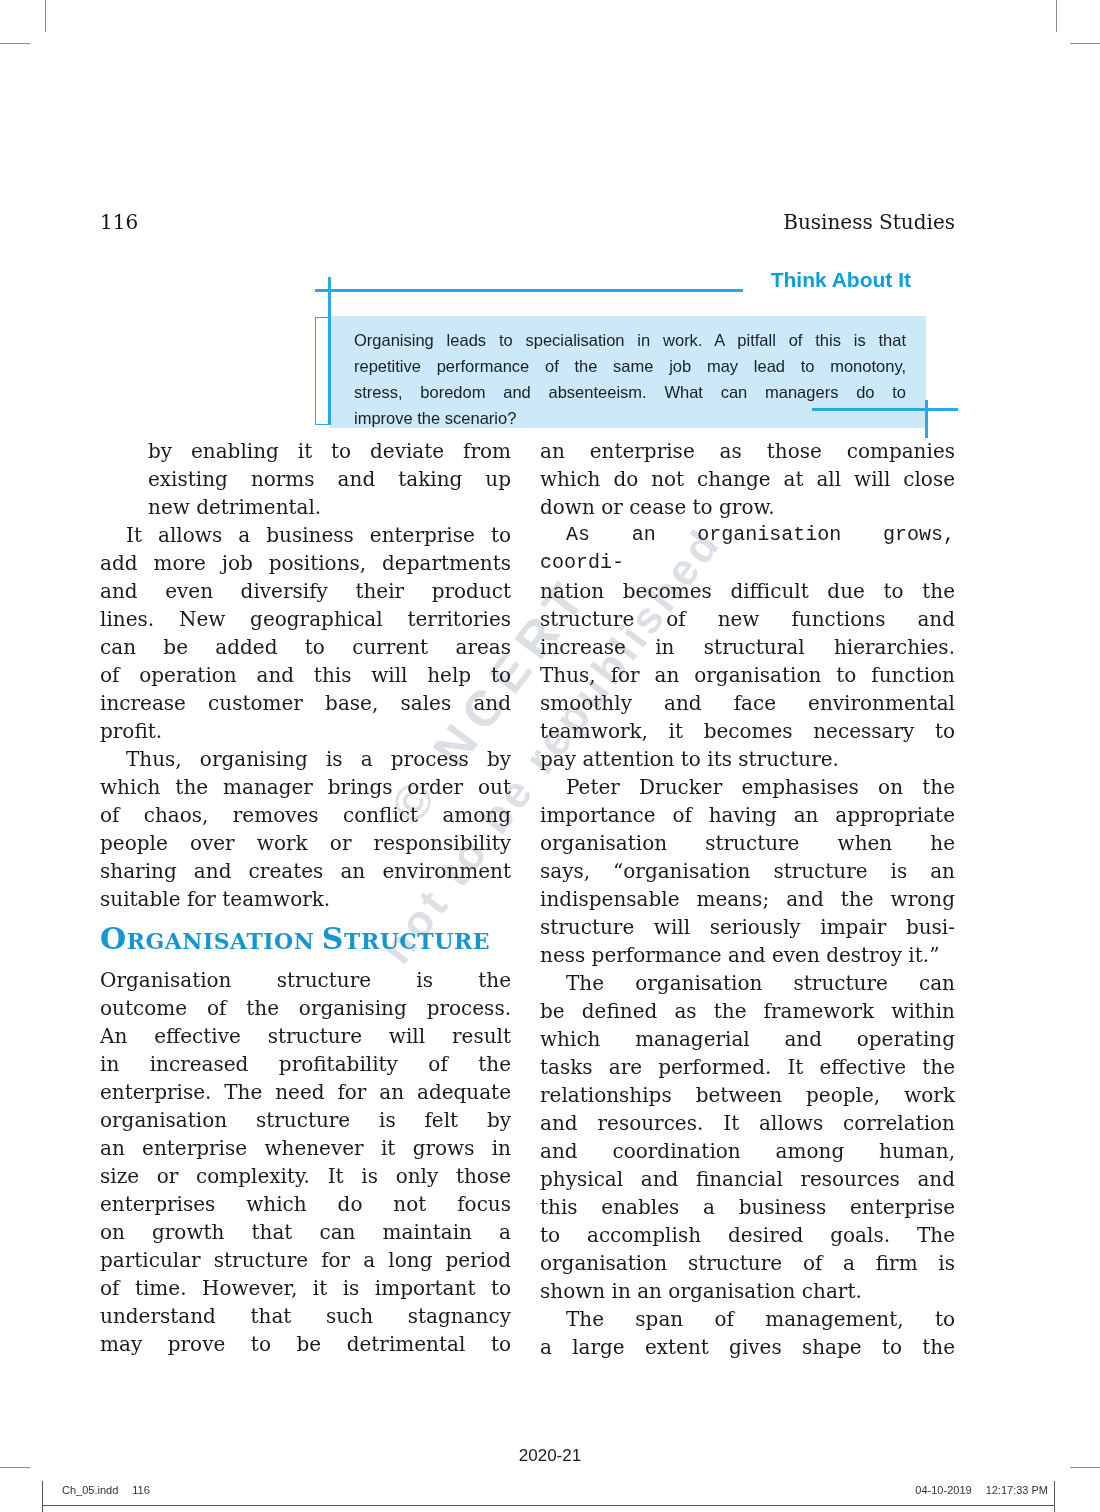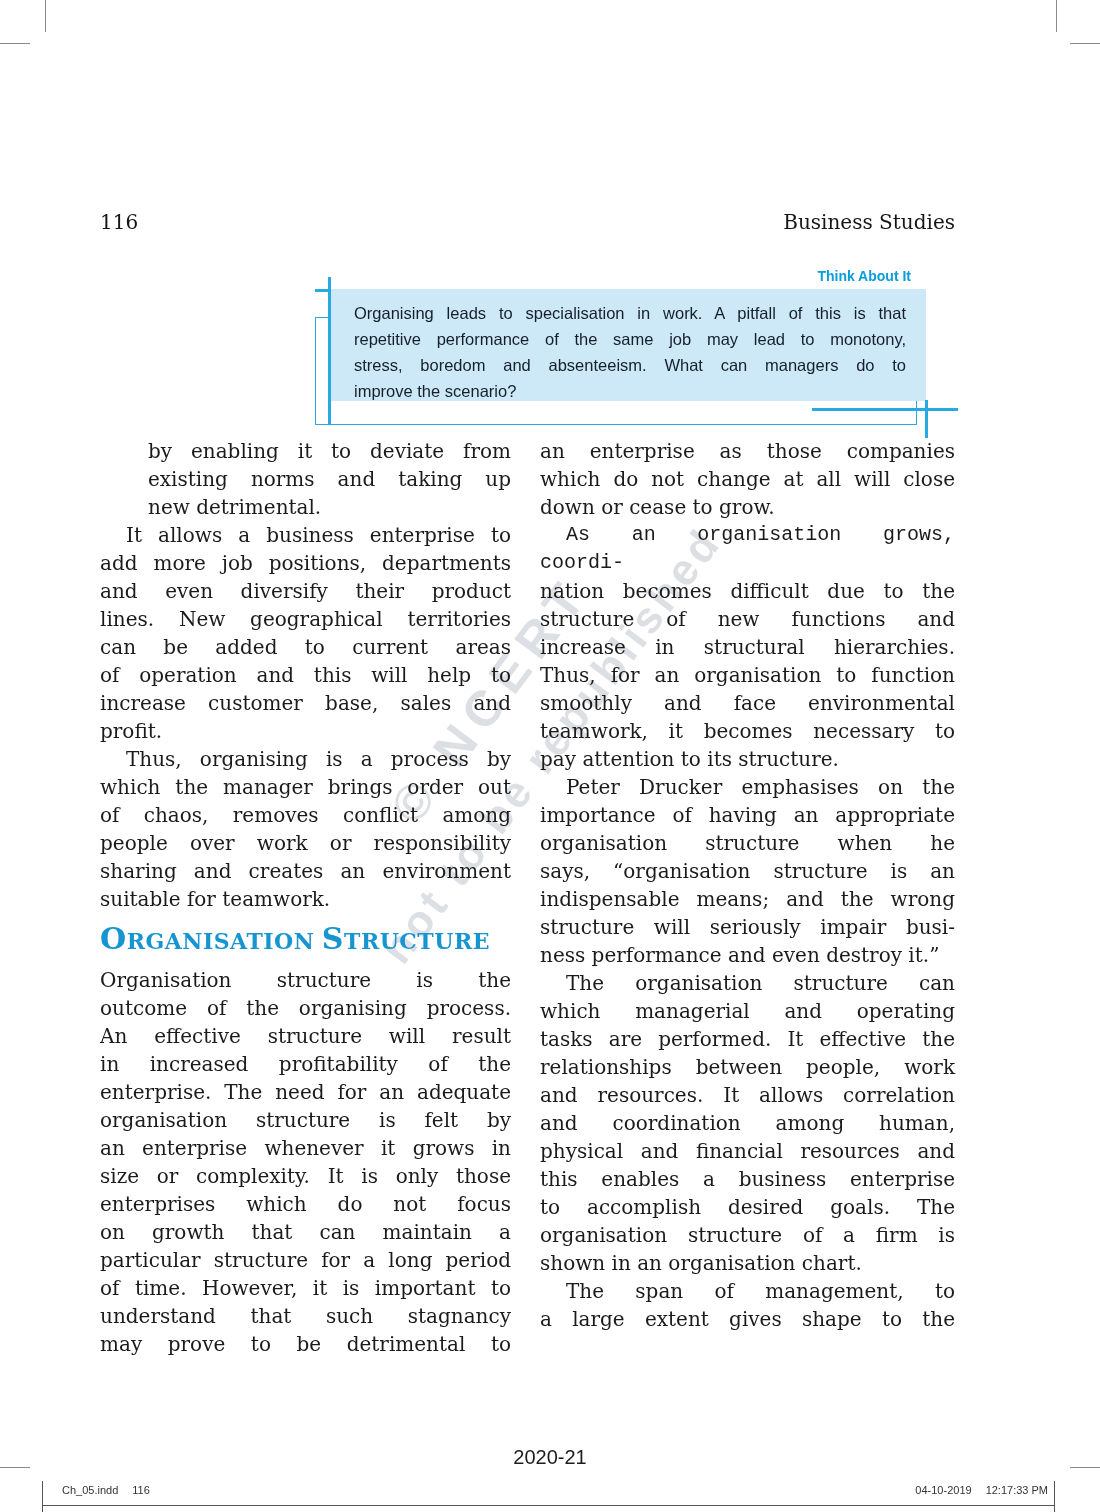--- a/index.html
+++ b/index.html
@@ -9,26 +9,26 @@
   
   .mark{position:absolute;background:#8a8a8a;}
 
   
   .runhead{position:absolute;left:100px;top:210px;width:855px;font-size:20px;color:#161616;}
   .runhead .pnum{float:left;}
   .runhead .htitle{float:right;}
 
   
   .ta-title{position:absolute;left:600px;top:268px;width:311px;text-align:right;
-            font-family:"Liberation Sans", sans-serif;font-weight:bold;font-size:14px;color:#0a9ddd;}
+            font-family:"Liberation Sans", sans-serif;font-weight:bold;font-size:21px;color:#0a9ddd;}
   .ta-rule{position:absolute;left:315px;top:289px;width:428px;height:3px;background:#29a9e1;}
   .ta-vline{position:absolute;left:328px;top:277px;width:3px;height:148px;background:#29a9e1;z-index:4;}
   .ta-outline{position:absolute;left:315px;top:317px;width:600px;height:106px;
               border:1.5px solid #29a9e1;z-index:1;background:transparent;}
-  .ta-box{position:absolute;left:330px;top:289px;width:596px;height:112px;background:#cde9f7;z-index:2;
+  .ta-box{position:absolute;left:330px;top:316px;width:596px;height:112px;background:#cde9f7;z-index:2;
           padding:11px 20px 16px 24px;box-sizing:border-box;}
   .ta-box .tline{font-family:"Liberation Sans", sans-serif;font-size:16.5px;line-height:26px;color:#15202b;}
   .ta-acc-h{position:absolute;left:812px;top:408px;width:146px;height:3px;background:#29a9e1;z-index:3;}
   .ta-acc-v{position:absolute;left:925px;top:400px;width:3px;height:38px;background:#29a9e1;z-index:3;}
 
   
   .col{position:absolute;top:437px;font-size:20px;line-height:28px;color:#1b1b1b;}
   .col-left{left:100px;width:411px;}
   .col-right{left:540px;width:415px;}
   .tline{white-space:normal;}
@@ -43,21 +43,21 @@
   
   .watermark{position:absolute;left:280px;top:600px;width:660px;height:380px;z-index:0;
              transform:rotate(-53deg);transform-origin:center center;
              text-align:center;color:#8d99a8;opacity:0.30;pointer-events:none;
              font-family:"Liberation Sans", sans-serif;font-weight:bold;}
   .watermark .wm1{font-size:50px;letter-spacing:10px;line-height:80px;}
   .watermark .wm2{font-size:44px;letter-spacing:4px;line-height:72px;}
 
   
   .year{position:absolute;left:0;top:1446px;width:1100px;text-align:center;
-        font-family:"Liberation Sans", sans-serif;font-size:20px;color:#1d1d1d;}
+        font-family:"Liberation Sans", sans-serif;font-size:17px;color:#1d1d1d;}
   .slugbar{position:absolute;background:#555;}
   .slug{position:absolute;top:1484px;font-family:"Liberation Sans", sans-serif;font-size:11px;color:#333;}
   .slug-left{left:62px;}
   .slug-right{left:640px;width:408px;text-align:right;}
   .slug span{margin-right:14px;}
   .slug span:last-child{margin-right:0;}
 </style>
 </head>
 <body>
 
@@ -138,20 +138,21 @@
     <div class="tline just">teamwork, it becomes necessary to</div>
     <div class="tline last">pay attention to its structure.</div>
     <div class="tline just" style="text-indent: 26px;">Peter Drucker emphasises on the</div>
     <div class="tline just">importance of having an appropriate</div>
     <div class="tline just">organisation structure when he</div>
     <div class="tline just">says, “organisation structure is an</div>
     <div class="tline just">indispensable means; and the wrong</div>
     <div class="tline just">structure will seriously impair busi-</div>
     <div class="tline last">ness performance and even destroy it.”</div>
     <div class="tline just" style="text-indent: 26px;">The organisation structure can</div>
+    <div class="tline just">be defined as the framework within</div>
     <div class="tline just">which managerial and operating</div>
     <div class="tline just">tasks are performed. It effective the</div>
     <div class="tline just">relationships between people, work</div>
     <div class="tline just">and resources. It allows correlation</div>
     <div class="tline just">and coordination among human,</div>
     <div class="tline just">physical and financial resources and</div>
     <div class="tline just">this enables a business enterprise</div>
     <div class="tline just">to accomplish desired goals. The</div>
     <div class="tline just">organisation structure of a firm is</div>
     <div class="tline last">shown in an organisation chart.</div>

